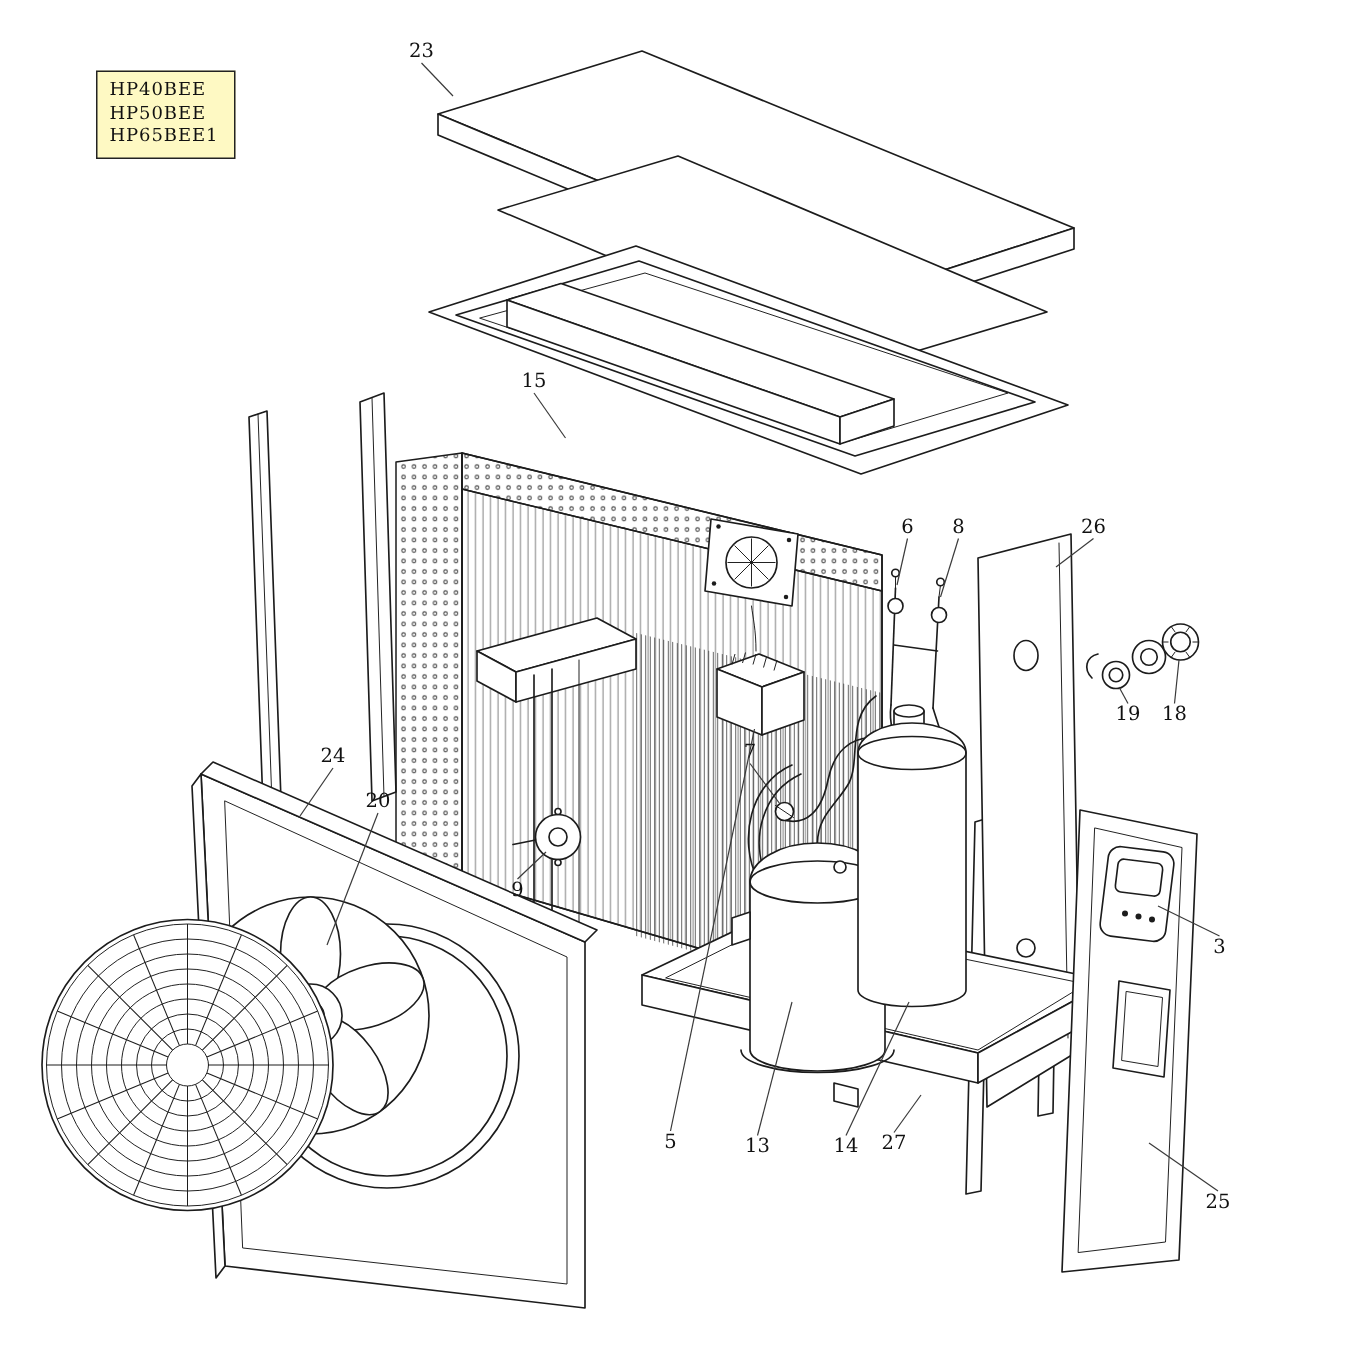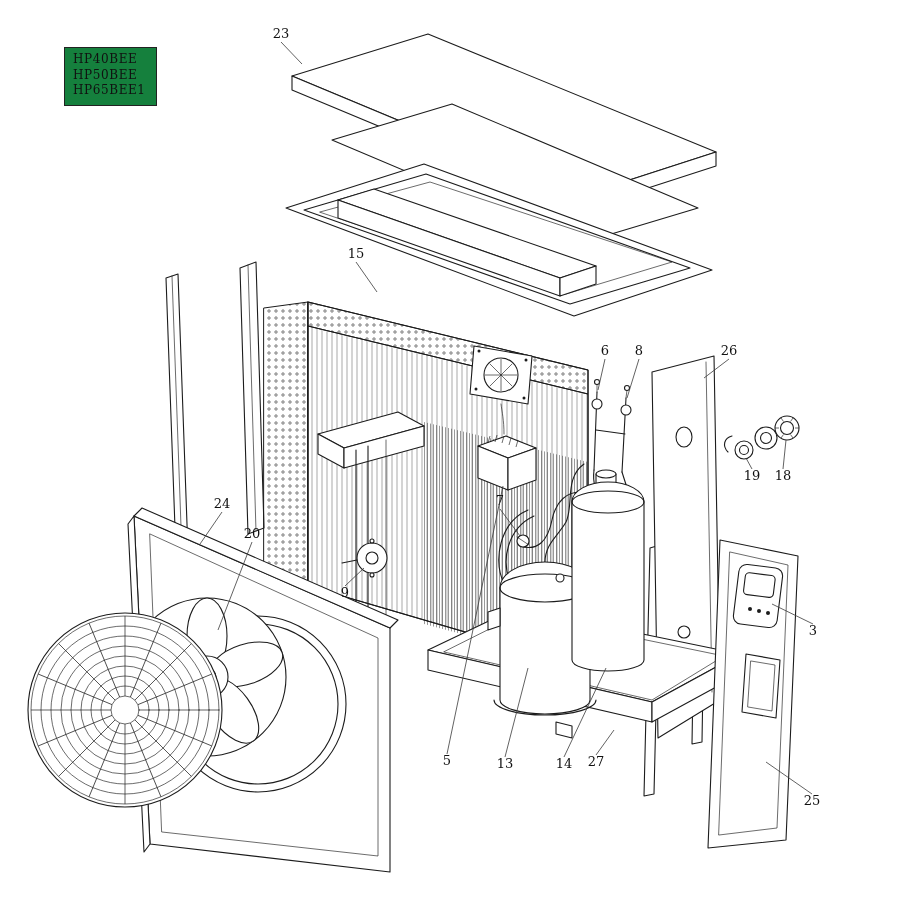--- a/index.html
+++ b/index.html
@@ -5,21 +5,21 @@
   html,body{margin:0;padding:0;background:#fff;}
   .stage{position:relative;width:900px;height:900px;background:#fff;overflow:hidden;
          font-family:"DejaVu Serif",serif;}
   svg{position:absolute;left:0;top:0;}
   .edge{stroke:#1c1c1c;stroke-width:1;stroke-linejoin:round;stroke-linecap:round;}
   .ln{fill:none;stroke:#1c1c1c;stroke-width:1.1;stroke-linejoin:round;stroke-linecap:round;}
   .thin{stroke-width:0.65;}
   .wfill{fill:#fff;stroke:#1c1c1c;stroke-width:1.1;stroke-linejoin:round;}
   .leader{stroke:#3a3a3a;stroke-width:0.8;}
   .callout{font:13px "DejaVu Serif",serif;fill:#111;text-anchor:middle;}
-  .model-box{position:absolute;left:64px;top:47px;border:1.5px solid #222;background:#15803d;
+  .model-box{position:absolute;left:64px;top:47px;border:1.5px solid #222;background:#fef9c3;
              padding:4px 10px 6px 8px;font-size:12px;color:#111;letter-spacing:0.6px;line-height:1.3;}
 </style>
 </head>
 <body>
 
 <div class="stage">
 <svg width="900" height="900" viewBox="0 0 900 900">
   <defs>
     <pattern id="dots" width="7" height="7" patternUnits="userSpaceOnUse">
       <circle cx="3" cy="3" r="1.2" fill="none" stroke="#444" stroke-width="0.7"></circle>

